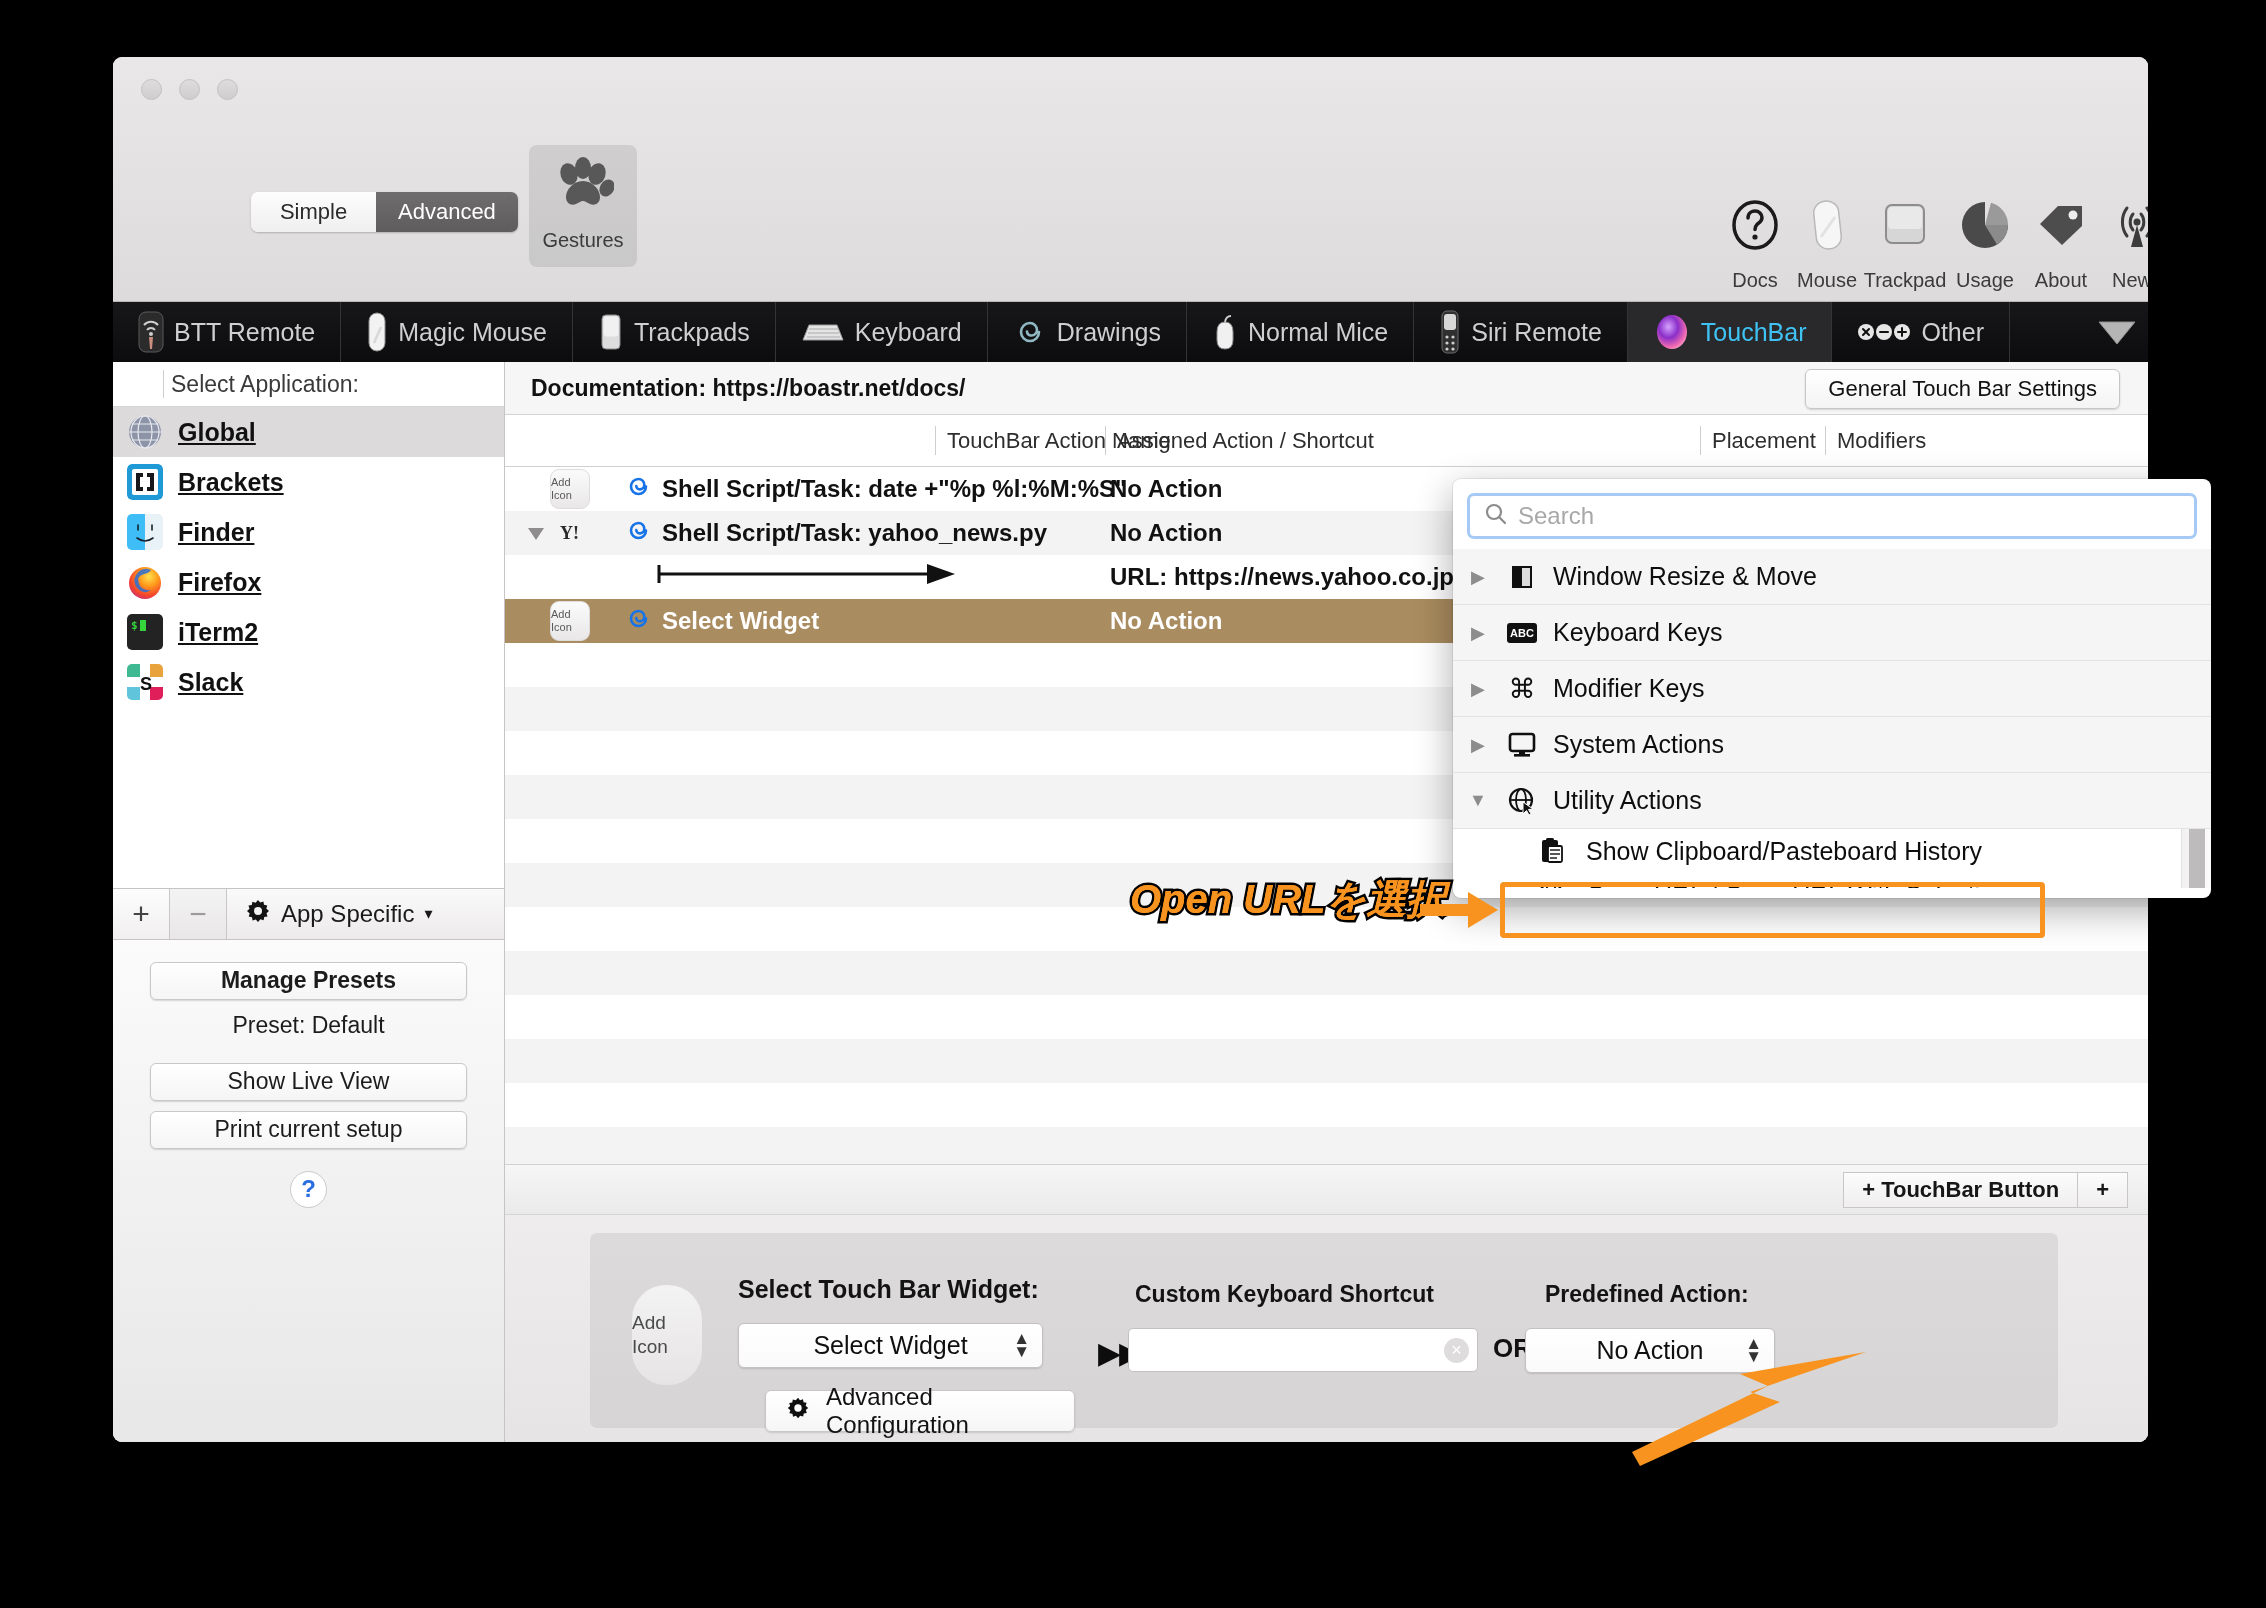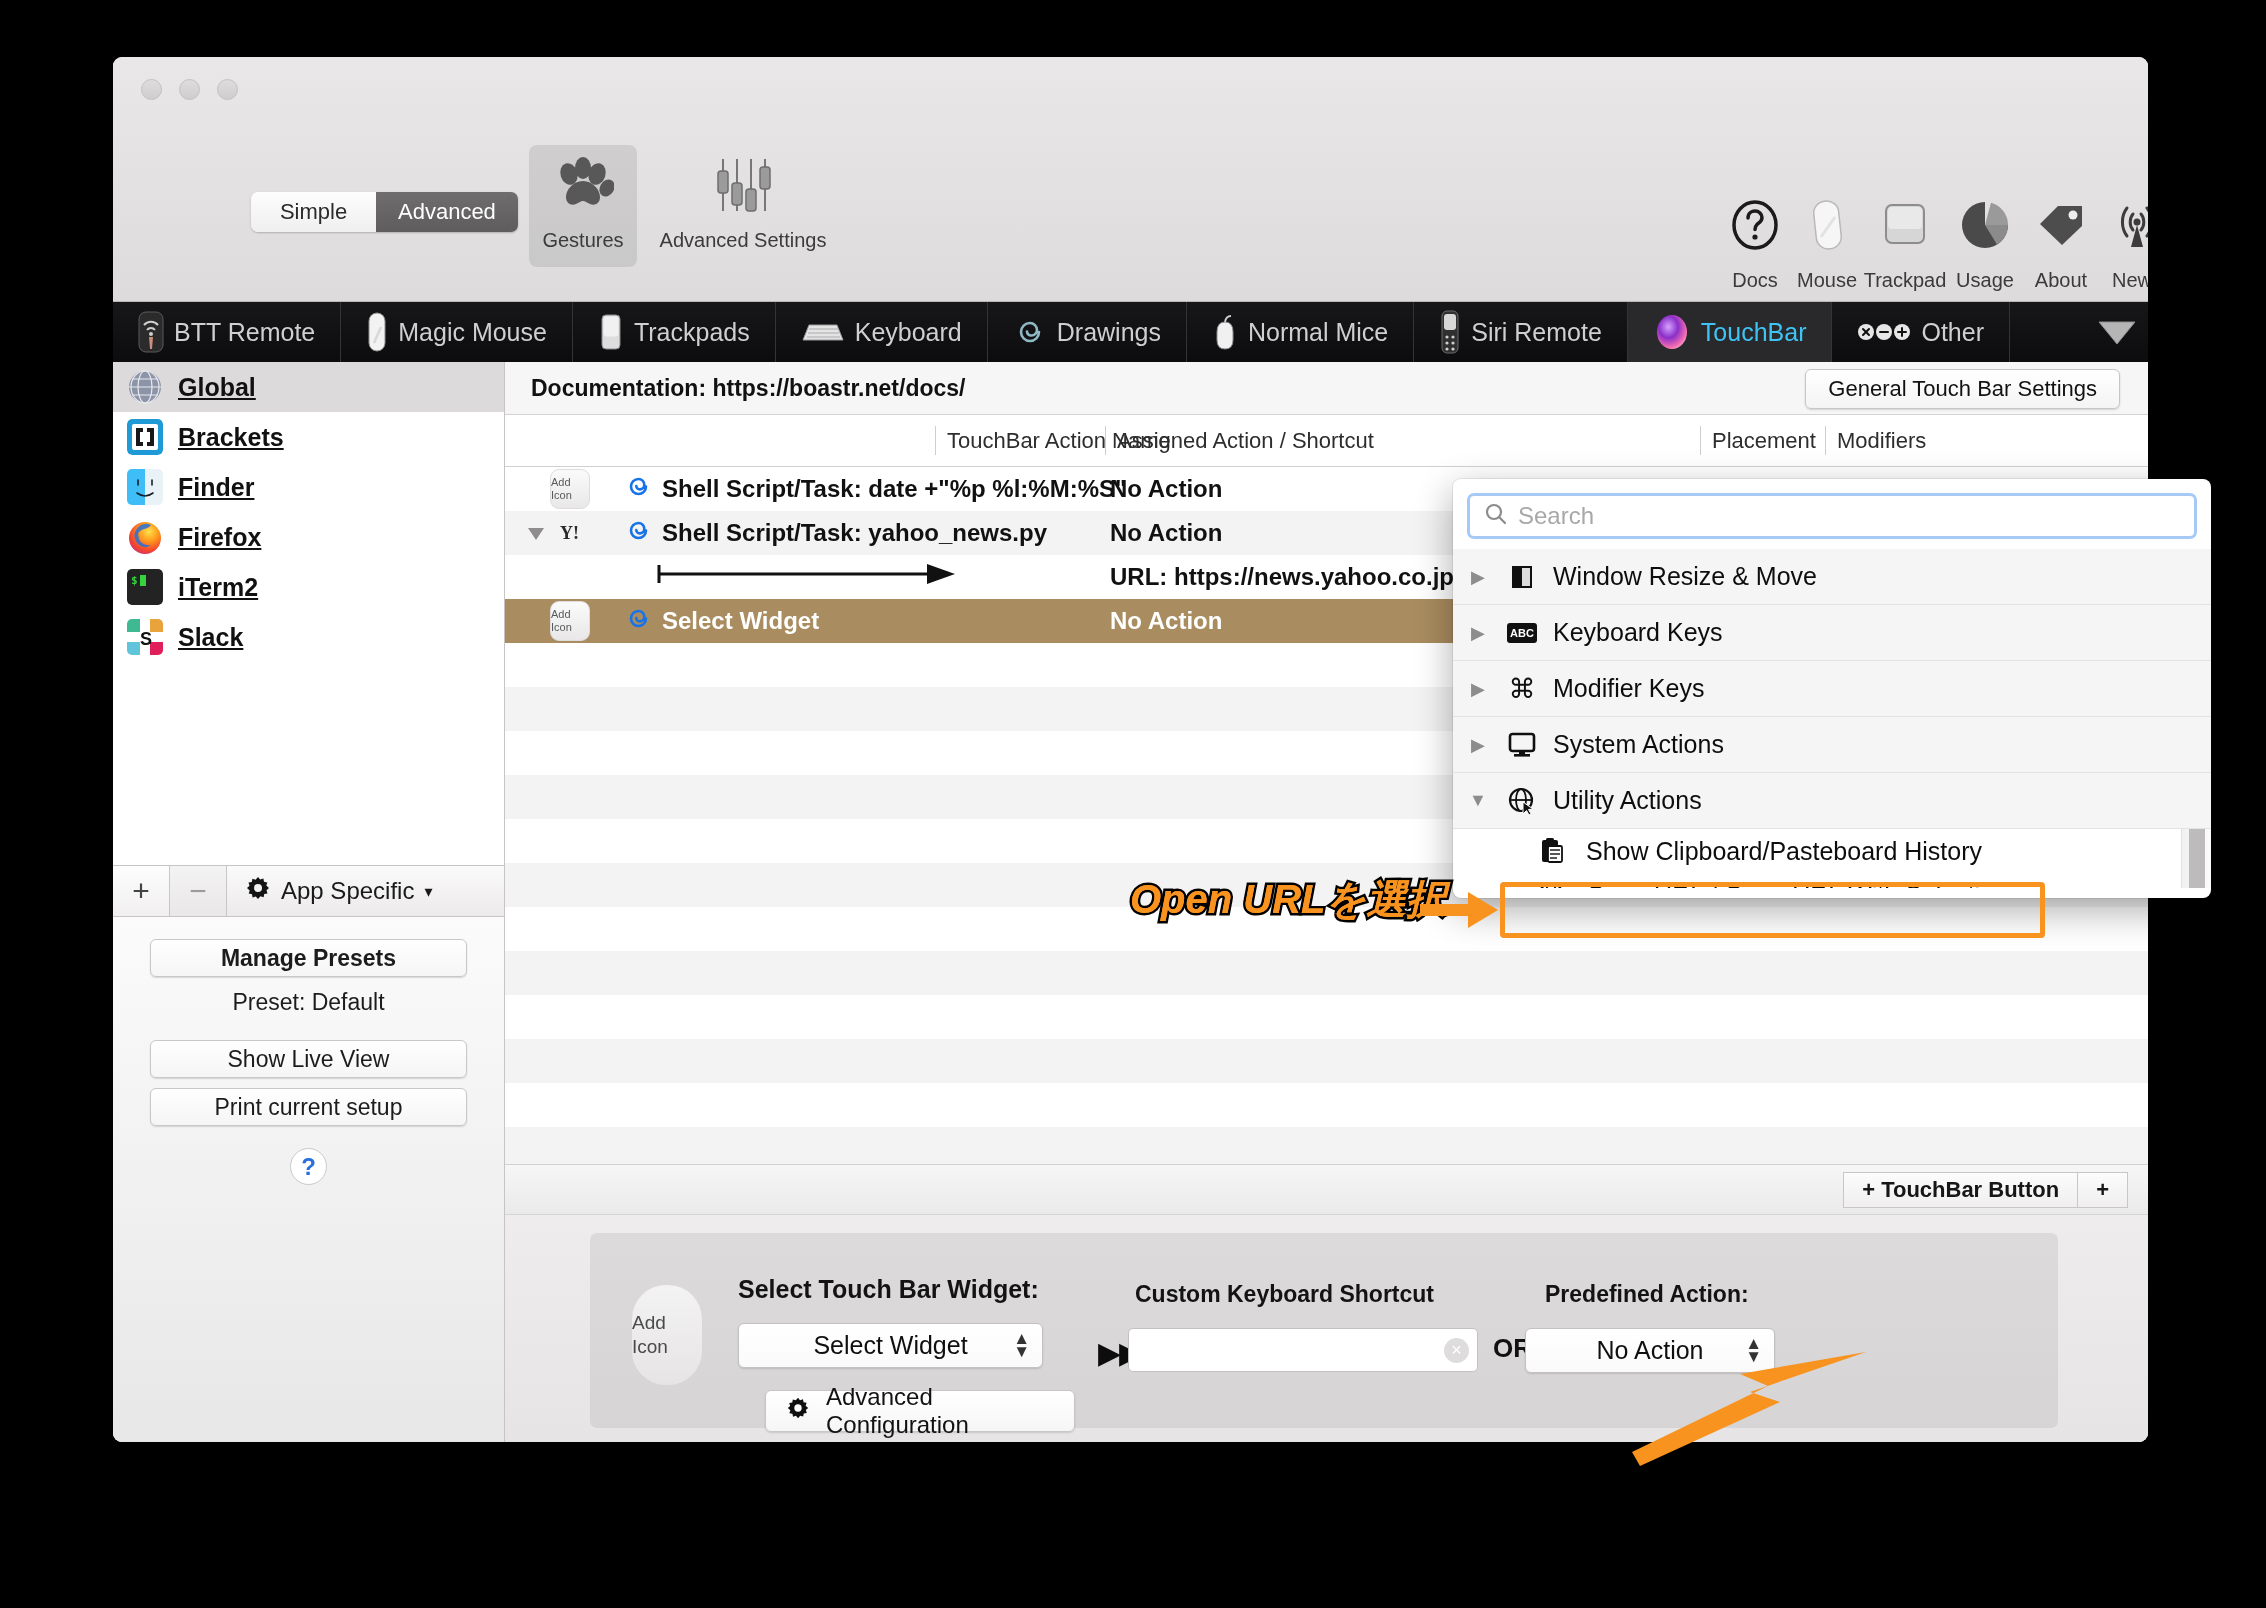--- a/index.html
+++ b/index.html
@@ -386,39 +386,20 @@
           <ellipse cx="17" cy="17" rx="8.5" ry="11" fill="#585858" transform="rotate(-18 17 17)"></ellipse>
           <ellipse cx="31" cy="11" rx="8" ry="11" fill="#585858"></ellipse>
           <ellipse cx="45" cy="17" rx="8.5" ry="11" fill="#585858" transform="rotate(18 45 17)"></ellipse>
           <ellipse cx="55" cy="31" rx="7" ry="9" fill="#585858" transform="rotate(30 55 31)"></ellipse>
           <path d="M31 24c10 0 17 9 17 16 0 7-6 9-10 7-4-2-5-3-7-3s-3 1-7 3c-4 2-10 0-10-7 0-7 7-16 17-16z" fill="#585858"></path>
         </svg>
       </div>
       <div class="lbl">Gestures</div>
     </div>
 
-    <div class="tb-item" style="left:545px; top:88px; width:170px; height:122px;">
-      <div class="glyph">
-        <svg width="62" height="60" viewBox="0 0 62 60">
-          <g stroke="#777" stroke-width="2" fill="none">
-            <line x1="11" y1="4" x2="11" y2="56"></line>
-            <line x1="25" y1="4" x2="25" y2="56"></line>
-            <line x1="39" y1="4" x2="39" y2="56"></line>
-            <line x1="53" y1="4" x2="53" y2="56"></line>
-          </g>
-          <g fill="#9b9b9b" stroke="#6e6e6e" stroke-width="1.5">
-            <rect x="6" y="16" width="10" height="22" rx="3"></rect>
-            <rect x="20" y="28" width="10" height="22" rx="3"></rect>
-            <rect x="34" y="34" width="10" height="22" rx="3"></rect>
-            <rect x="48" y="12" width="10" height="22" rx="3"></rect>
-          </g>
-        </svg>
-      </div>
-      <div class="lbl">Advanced Settings</div>
-    </div>
 
     <div class="tb-item" style="left:1588px; top:128px;">
       <div class="glyph">
         <svg width="52" height="52" viewBox="0 0 52 52">
           <ellipse cx="26" cy="26" rx="21" ry="23" fill="none" stroke="#1b1b1b" stroke-width="3.5"></ellipse>
           <path d="M19 19c0-5 4-7 7-7 4 0 7 3 7 6.5 0 4-3 5-5 7-1.5 1.5-2 3-2 5" fill="none" stroke="#1b1b1b" stroke-width="3.5" stroke-linecap="round"></path>
           <circle cx="26" cy="38" r="2.6" fill="#1b1b1b"></circle>
         </svg>
       </div>
       <div class="lbl">Docs</div>
@@ -610,20 +591,21 @@
     <div class="tab-arrow">
       <svg width="42" height="30" viewBox="0 0 42 30">
         <path d="M3 5 L39 5 L21 27 Z" fill="#b5b5b5" stroke="#8d8d8d"></path>
       </svg>
     </div>
   </div>
 
   <div class="body">
 
     <div class="sidebar">
+      <div class="sidebar-head">Select Application:</div>
 
       <div class="applist">
         <div class="app-row sel">
           <span class="app-ico">
             <svg width="36" height="36" viewBox="0 0 36 36">
               <circle cx="18" cy="18" r="16" fill="#8d94a8"></circle>
               <g fill="none" stroke="#e8eaf0" stroke-width="1.2">
                 <ellipse cx="18" cy="18" rx="7" ry="16"></ellipse>
                   <ellipse cx="18" cy="18" rx="14" ry="16"></ellipse>
                 <line x1="2" y1="18" x2="34" y2="18"></line>

